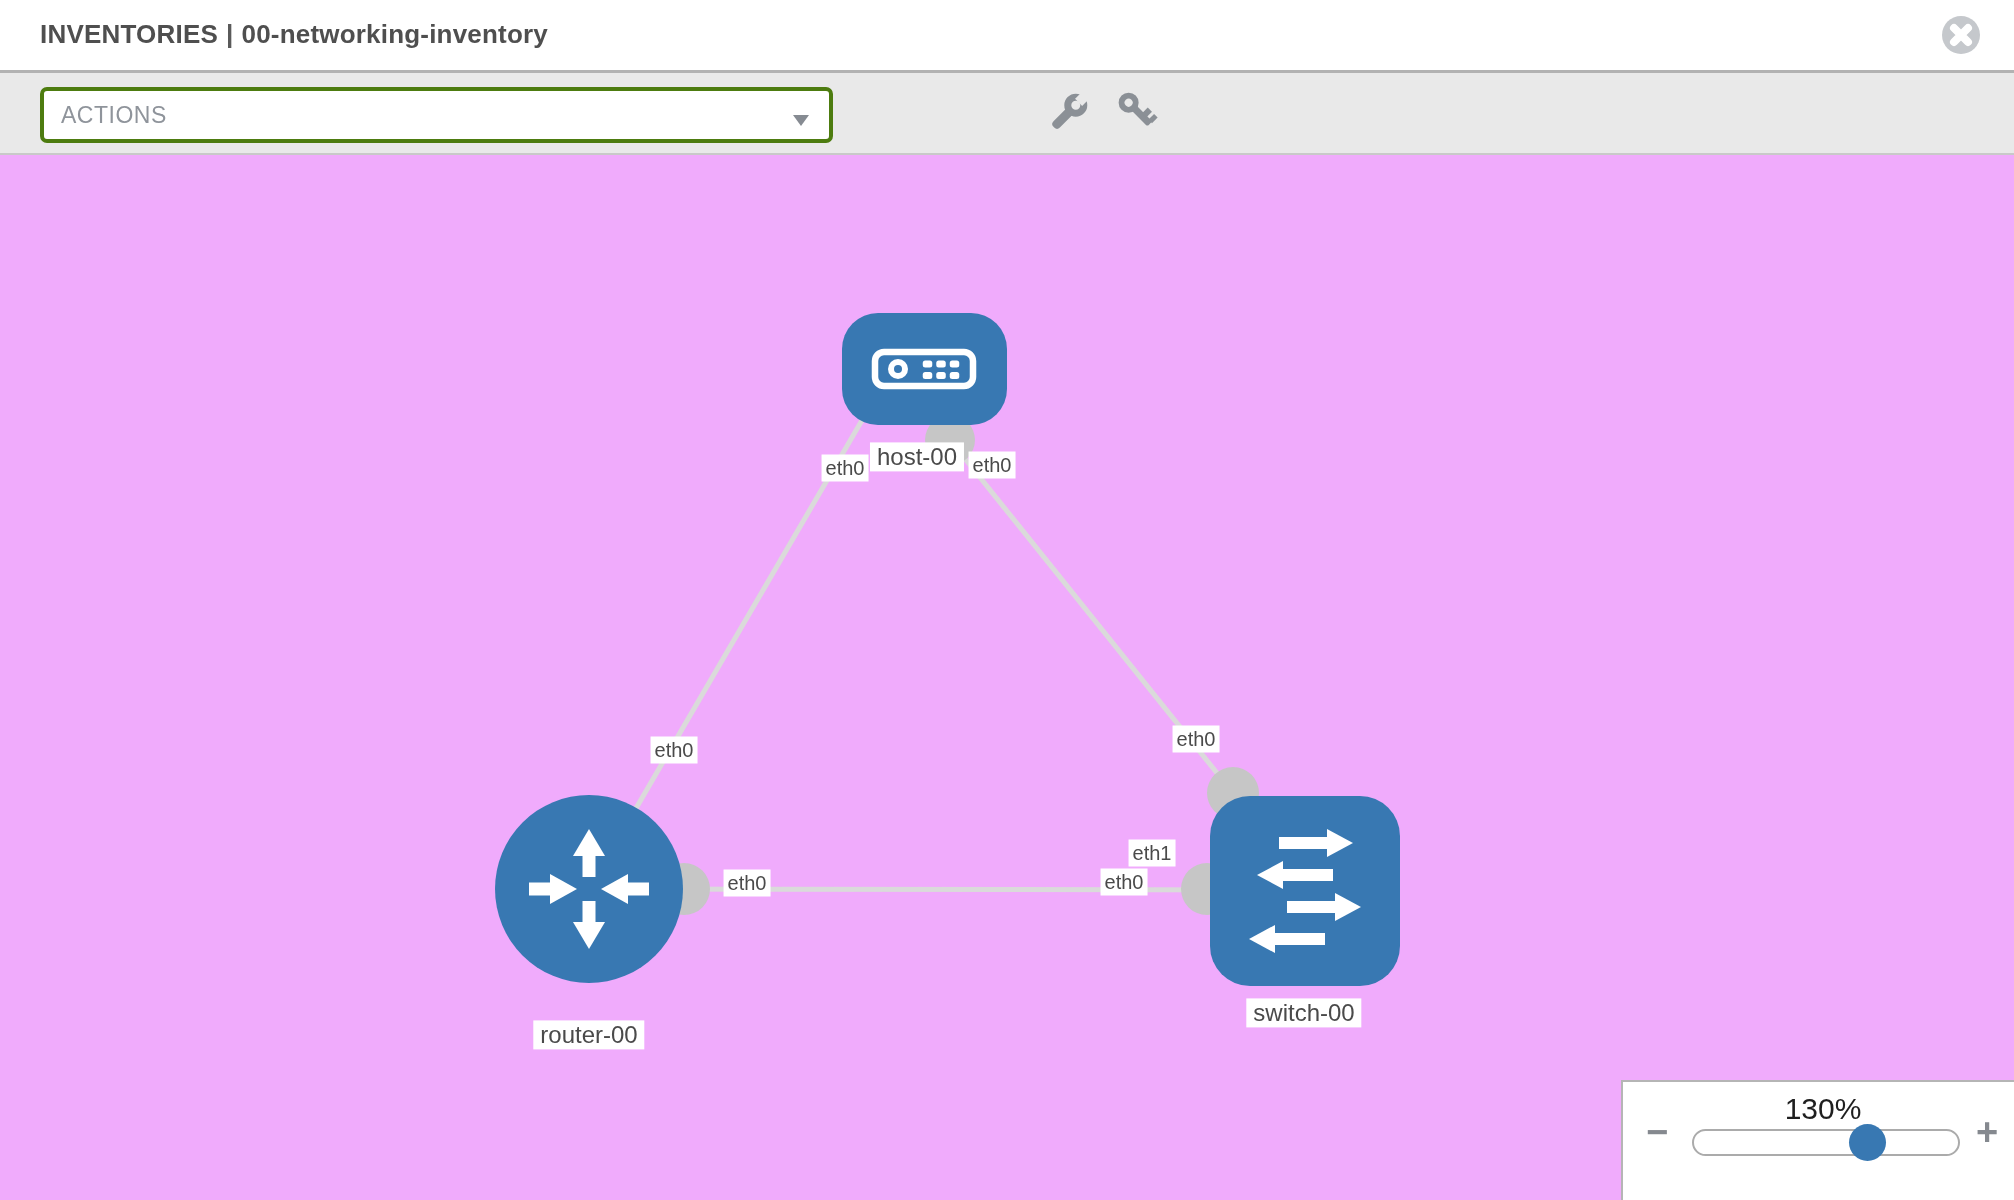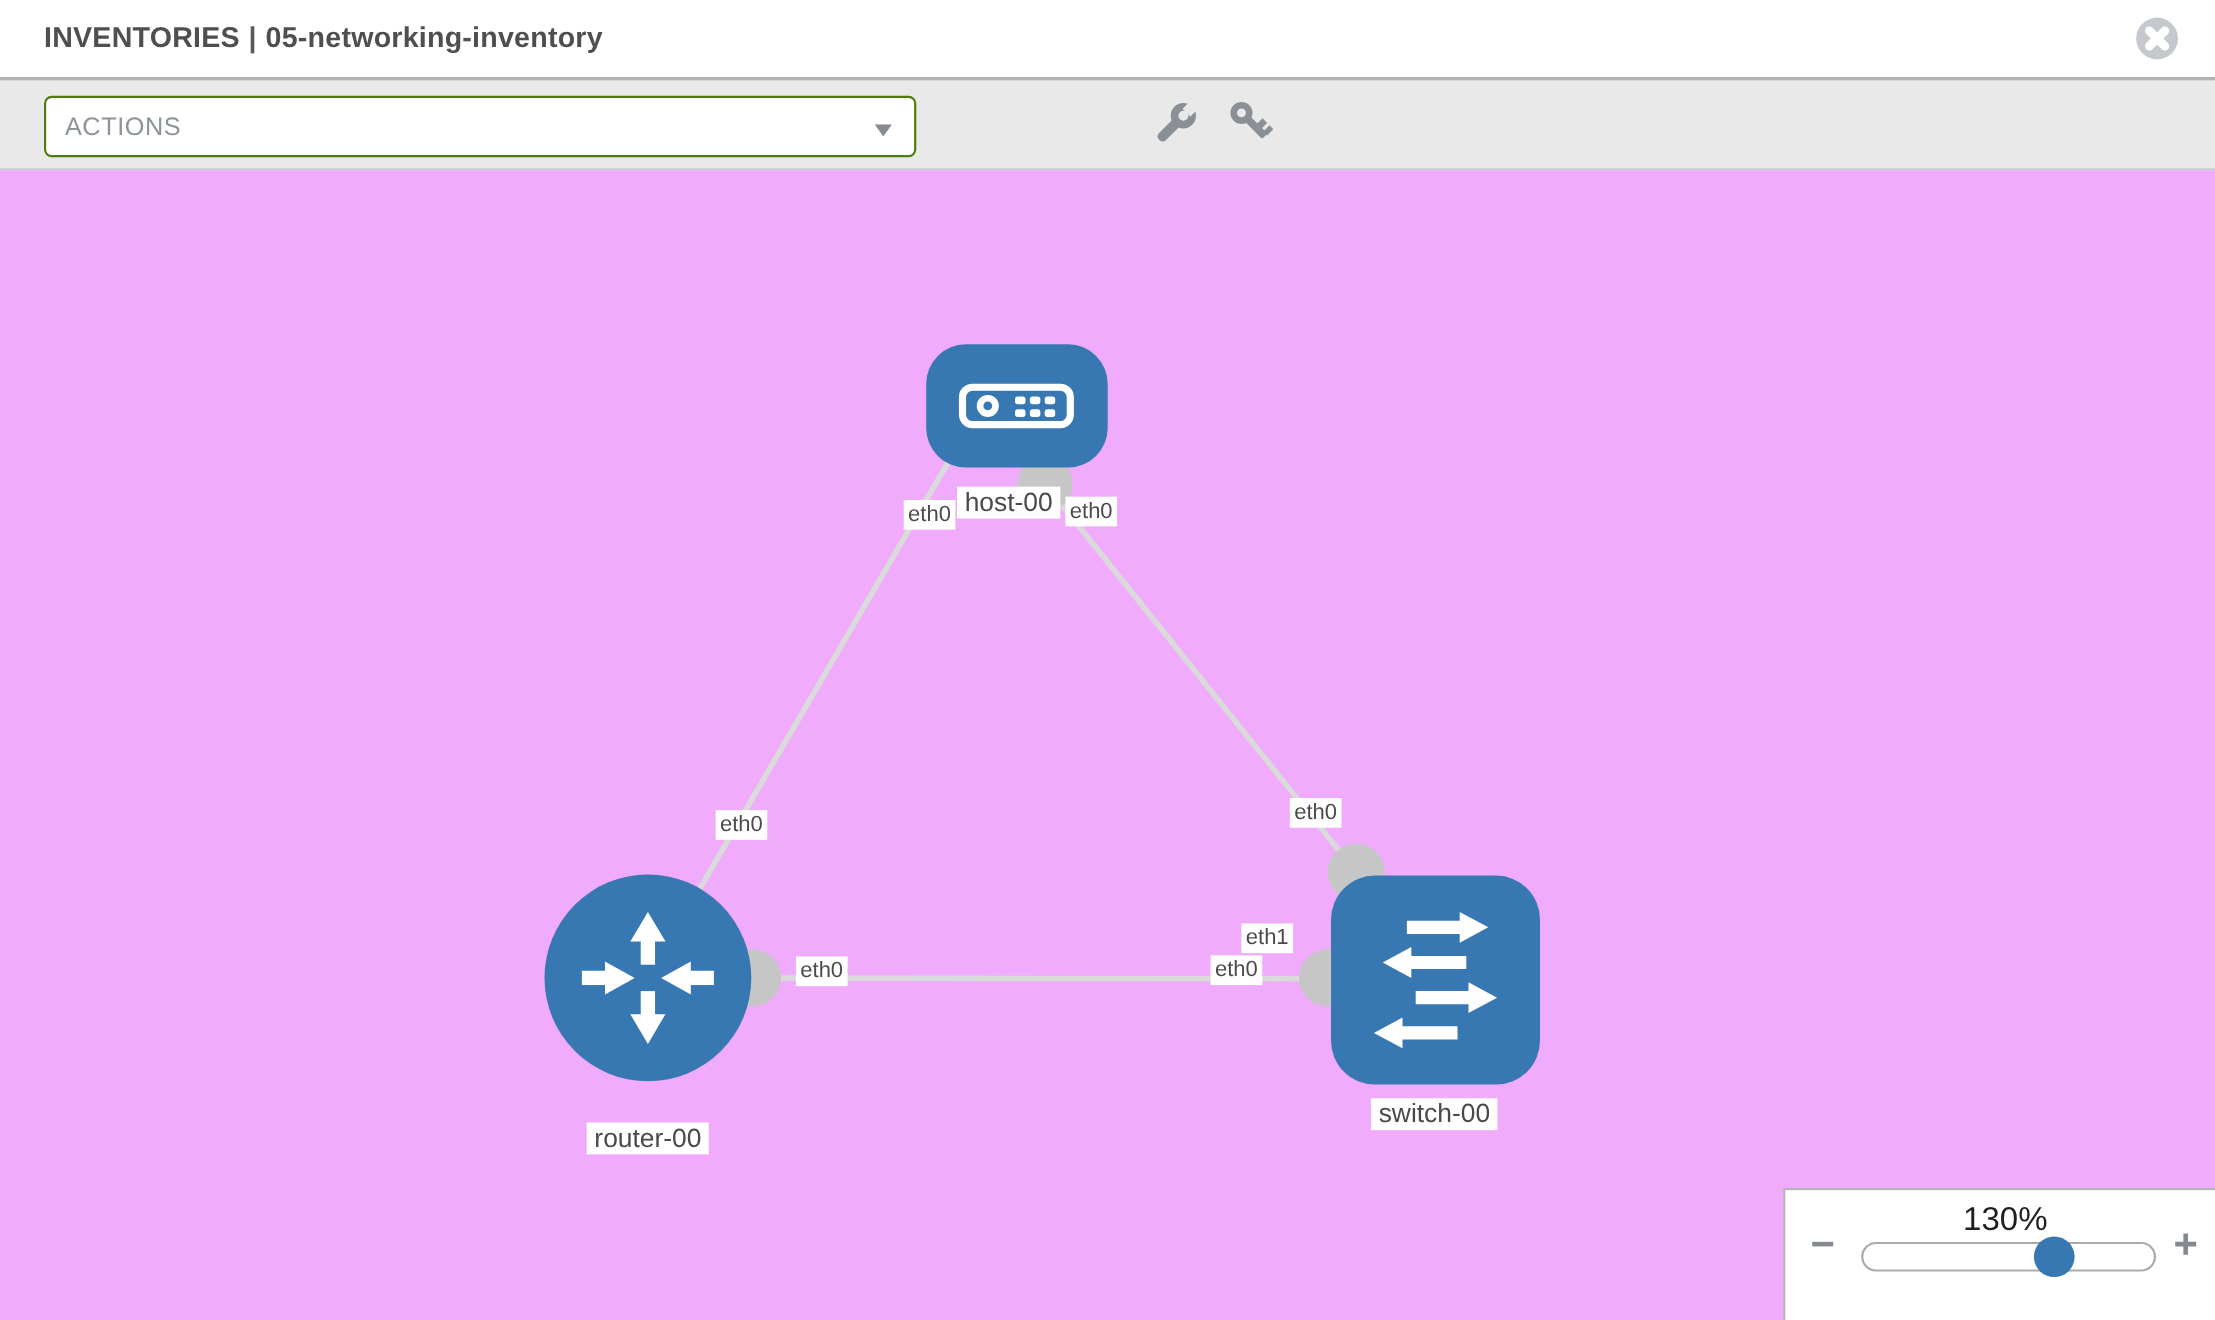--- a/index.html
+++ b/index.html
@@ -13,21 +13,21 @@
            color:#4f4f4f; letter-spacing:0.2px; }
   .title span { font-weight:bold; }
   .title .sep { padding:0 8px; color:#5a5a5a; }
   .close-btn { position:absolute; left:1936px; top:10px; width:50px; height:50px;
                border:none; background:transparent; cursor:pointer; }
 
   
   .toolbar { position:relative; height:85px; background:#e9e9e9;
              border-top:3px solid #b2b2b2; border-bottom:2px solid #c9c9c9; }
   .select-box { position:absolute; top:14px; height:56px; background:#fff;
-                border:2px solid #4d7c0f; border-radius:7px; display:flex;
+                border:4px solid #4d7c0f; border-radius:7px; display:flex;
                 align-items:center; cursor:pointer; }
   .select-box .sel-label { padding-left:17px; font-size:23px; color:#8f949b; letter-spacing:0.5px; }
   .select-box .caret { position:absolute; right:20px; top:24px; }
   .actions-box { left:40px; width:793px; }
   .search-box  { left:1182px; width:790px; }
   .tool-btn { position:absolute; top:12px; width:56px; height:56px; border:none;
               background:transparent; cursor:pointer; }
   .tool-wrench { left:1040px; }
   .tool-key    { left:1109px; }
 
@@ -56,21 +56,21 @@
   .zoom-knob  { position:absolute; left:155px; top:-7px; width:37px; height:37px;
                 border-radius:50%; cursor:grab; }
 </style>
 </head>
 <body>
 
 <div class="page">
 
   <div class="header">
     <div class="title">
-      <span>INVENTORIES</span><span class="sep">|</span><span>05-networking-inventory</span>
+      <span>INVENTORIES</span><span class="sep">|</span><span>00-networking-inventory</span>
     </div>
     <button class="close-btn">
       <svg width="50" height="50" viewBox="0 0 50 50">
         <circle cx="25" cy="25" r="19" fill="#c5c8cc"></circle>
         <path d="M18 18 L32 32 M32 18 L18 32" stroke="#fff" stroke-width="8" stroke-linecap="round"></path>
       </svg>
     </button>
   </div>
 
   <div class="toolbar">

